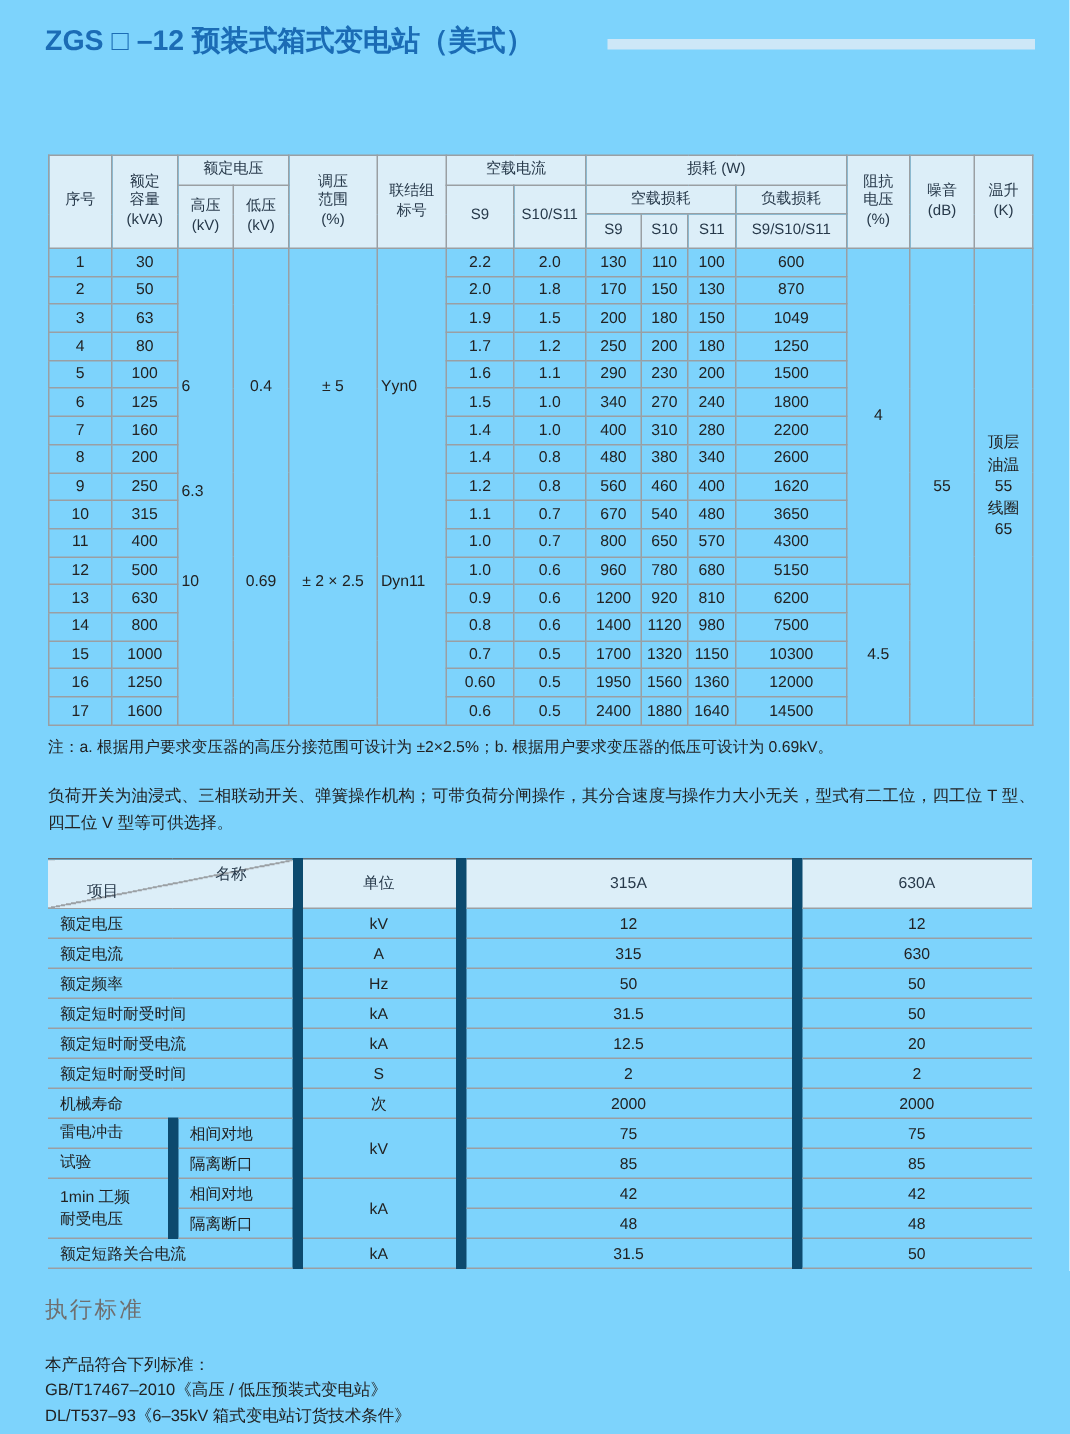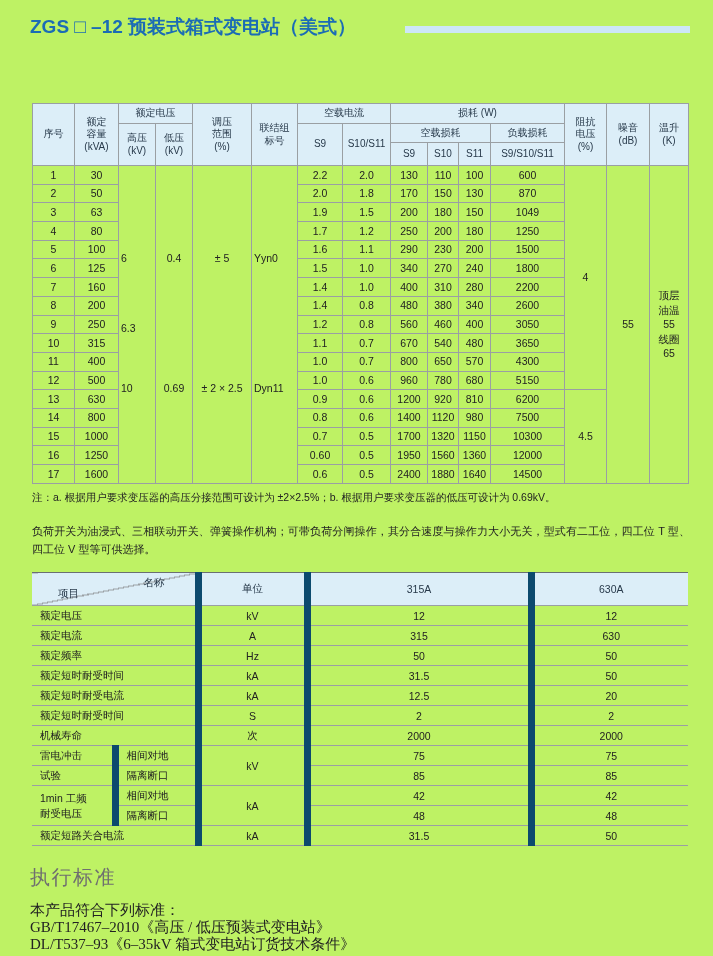--- a/index.html
+++ b/index.html
@@ -1,17 +1,17 @@
 <!DOCTYPE html>
 <html><head>
 <meta charset="utf-8">
 <style>
   html,body { margin:0; padding:0; background:#ffffff; }
   body { width:713px; height:956px; font-family:"Liberation Sans", sans-serif; color:#222; }
-  .page { position:relative; width:713px; height:956px; background:#bef264; overflow:hidden; }
+  .page { position:relative; width:713px; height:956px; background:#7dd3fc; overflow:hidden; }
 
   .title { position:absolute; left:30px; top:14px; font-size:19px; font-weight:bold; color:#1b6cb5; white-space:nowrap; }
   .title-bar { position:absolute; left:405px; top:26px; width:285px; height:7px; background:#cde7f7; }
   .subtitle { position:absolute; left:30px; top:68px; font-size:11px; color:#333; }
 
   #t1wrap { position:absolute; left:32px; top:103px; }
   table { border-collapse:collapse; table-layout:fixed; }
   #t1 { width:656px; border:1.5px solid #5f6468; }
   #t1 th, #t1 td { border:1px solid #9a9fa3; padding:0; text-align:center; vertical-align:middle; overflow:hidden; }
   #t1 thead th { background:#dceef8; font-weight:normal; font-size:10px; color:#27394a; line-height:1.25; }
@@ -37,22 +37,22 @@
   #t2 td.lbl { text-align:left; padding-left:8px; }
   #t2 td.ctr { text-align:center; }
   #t2 .vl { border-left:7px solid #0c4a6e; }
   #t2 th.diag { position:relative;
      background-image:linear-gradient(to bottom right, rgba(0,0,0,0) calc(50% - 0.6px), #9a9fa3 calc(50% - 0.6px), #9a9fa3 calc(50% + 0.6px), rgba(0,0,0,0) calc(50% + 0.6px));
   }
   #t2 th.diag .nm { position:absolute; top:3px; right:30px; font-size:10.5px; }
   #t2 th.diag .it { position:absolute; bottom:4px; left:26px; font-size:10.5px; }
   #t2 td.preline { line-height:1.35; }
 
-  .std-head { position:absolute; left:30px; top:864px; font-size:20px; color:#6f6f6f; letter-spacing:1.5px; }
-  .std-body { position:absolute; left:30px; top:902px; font-size:15px; line-height:17px; color:#222;font-family:Liberation Serif, serif; }
+  .std-head { position:absolute; left:30px; top:864px; font-size:15px; color:#6f6f6f; letter-spacing:1.5px; }
+  .std-body { position:absolute; left:30px; top:902px; font-size:11px; line-height:17px; color:#222; }
 </style>
 </head>
 <body>
 
 <div class="page">
 
   <div class="title">ZGS □ –12 预装式箱式变电站（美式）</div>
   <div class="title-bar"></div>
 
   <div id="t1wrap">
@@ -219,21 +219,21 @@
             <td>2600</td>
           </tr>
           <tr>
             <td>9</td>
             <td>250</td>
             <td>1.2</td>
             <td>0.8</td>
             <td>560</td>
             <td>460</td>
             <td>400</td>
-            <td>3050</td>
+            <td>1620</td>
           </tr>
           <tr>
             <td>10</td>
             <td>315</td>
             <td>1.1</td>
             <td>0.7</td>
             <td>670</td>
             <td>540</td>
             <td>480</td>
             <td>3650</td>

